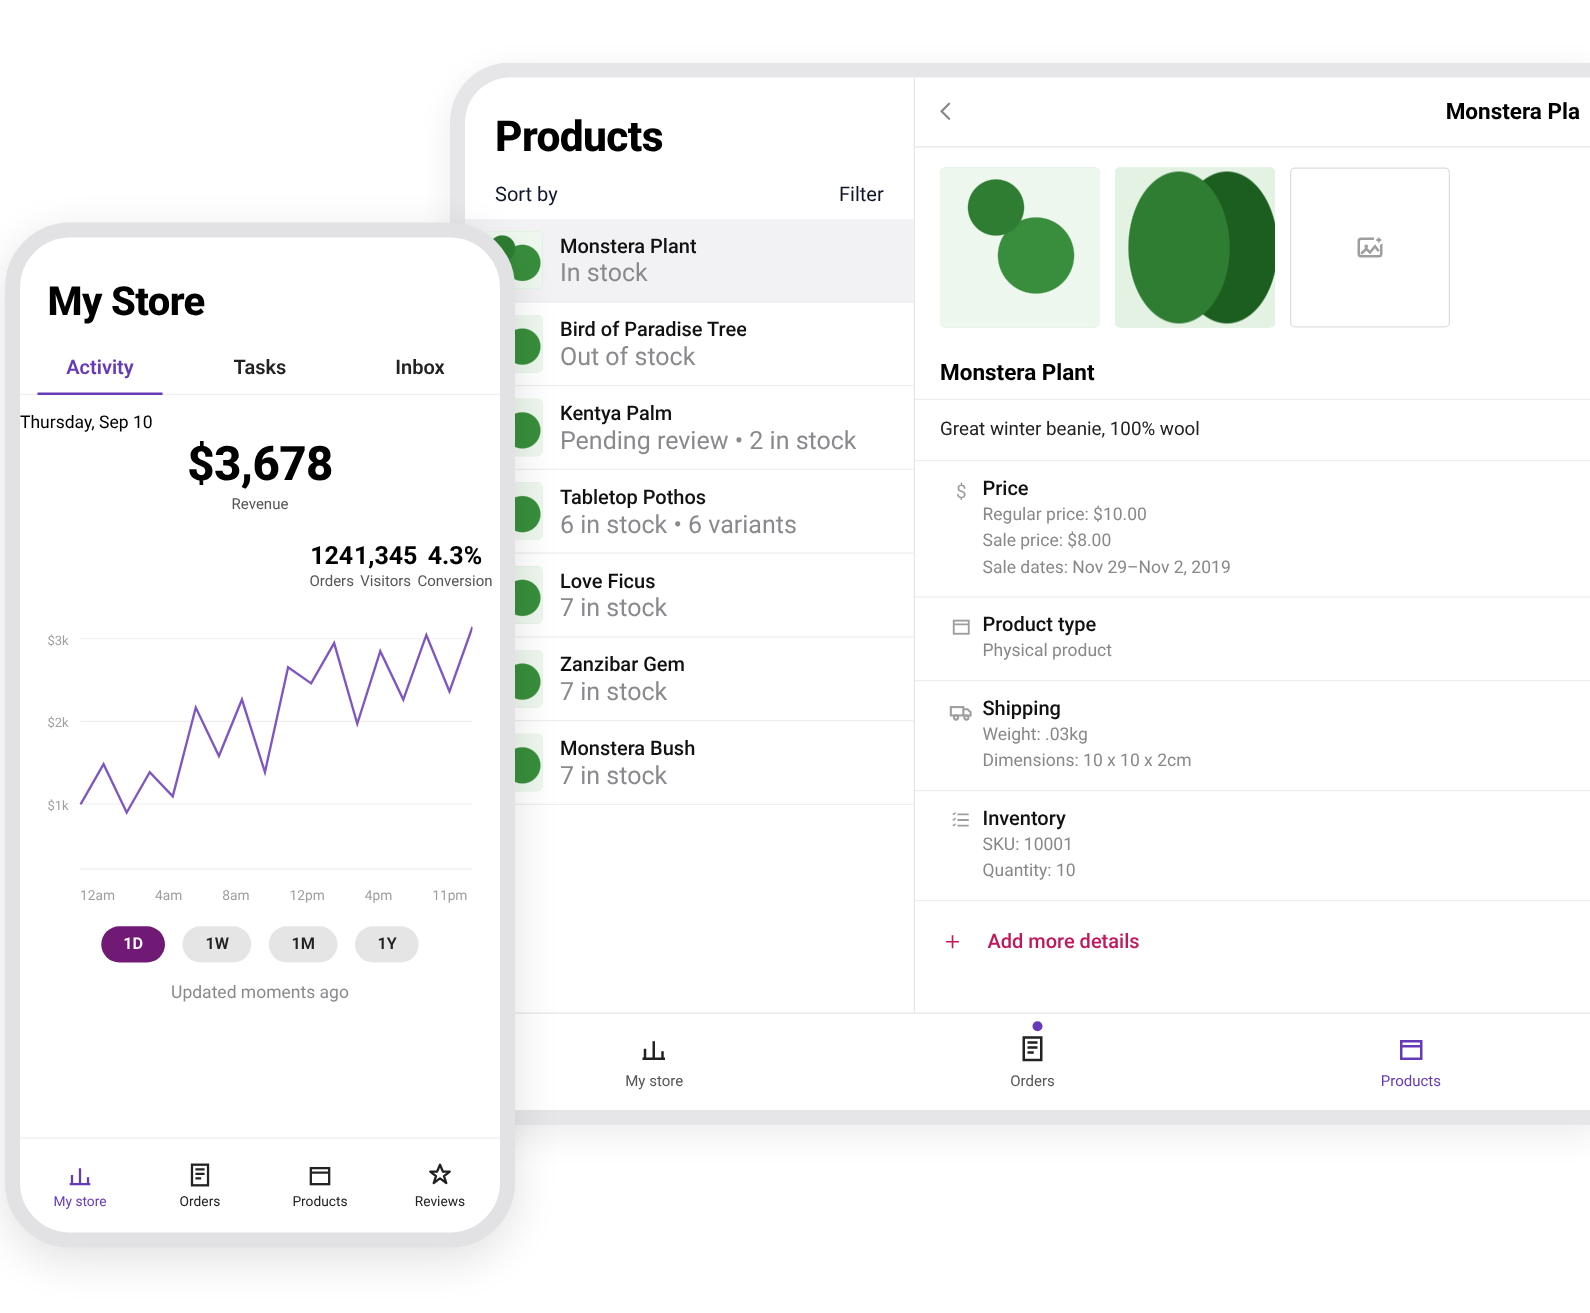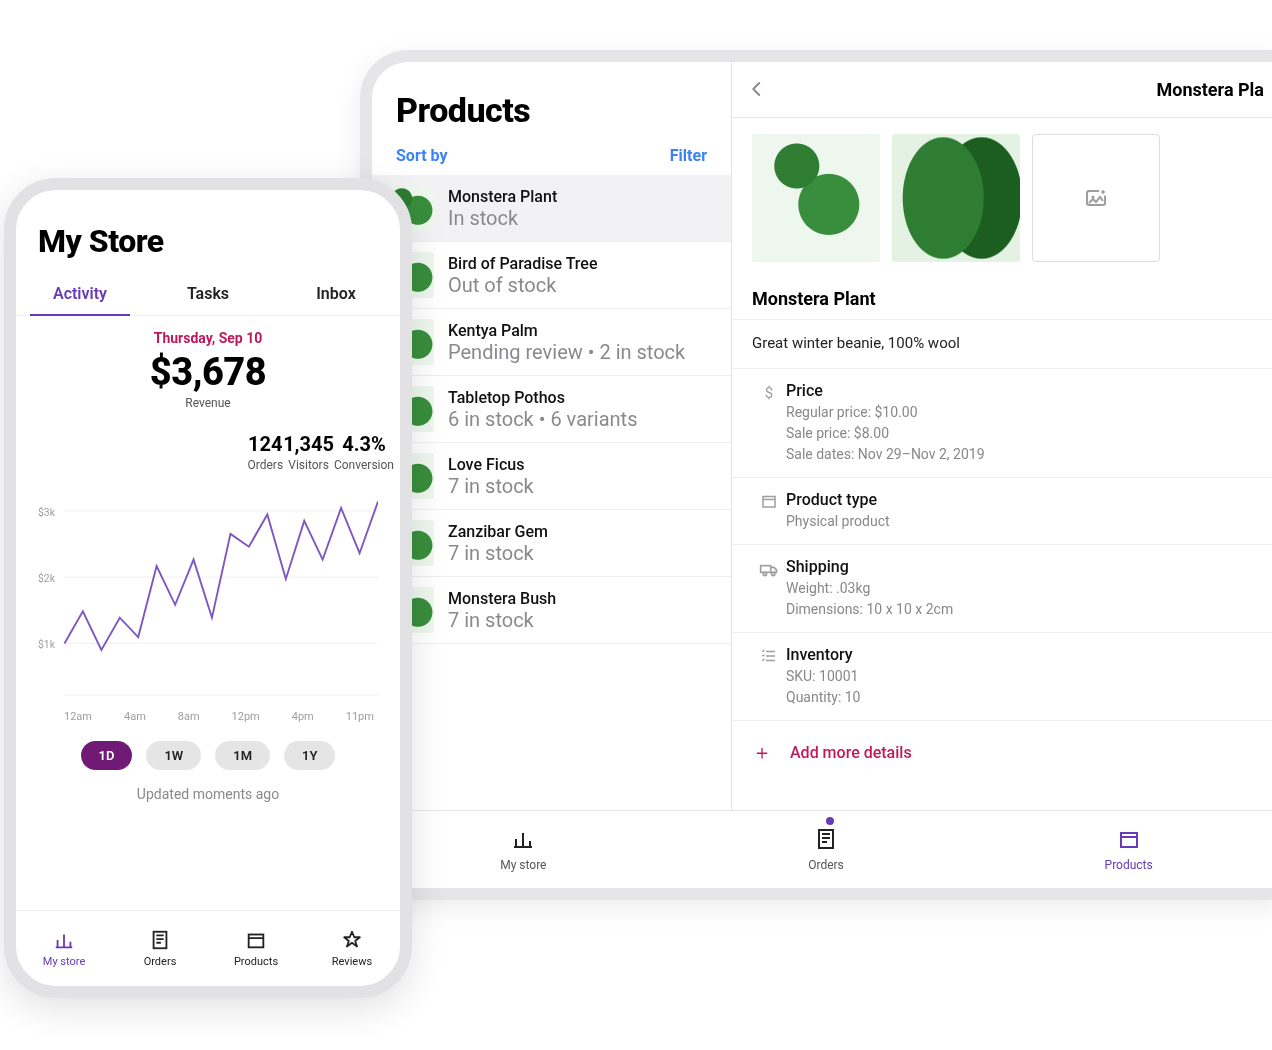--- a/index.html
+++ b/index.html
@@ -49,23 +49,23 @@
     font-weight: 800;
     padding: 28px 24px 6px 24px;
     letter-spacing: -0.5px;
   }
   .prod-controls {
     display: flex;
     justify-content: space-between;
     padding: 10px 24px 10px 24px;
   }
   .ctl-link {
-    color: #3b82f6;
+    color: #0f172a;
     font-size: 16px;
-    font-weight: 700;
+    font-weight: 400;
     cursor: pointer;
   }
   .prod-list {
     flex: 1;
     overflow: hidden;
   }
   .prod-item {
     display: flex;
     align-items: center;
     padding: 10px 16px;
@@ -308,25 +308,23 @@
   .tab.active {
     color: #673ab7;
   }
   .tab.active::after{
     content:"";
     position:absolute;
     left:14px; right:14px; bottom:-1px;
     height:2px; background:#673ab7;
   }
   .date {
-    text-align: center;
-    color: #be185d;
+    color: #000000;
     font-size: 14px;
     padding-top: 14px;
-    font-weight: bold;
   }
   .revenue {
     text-align: center;
     font-size: 38px;
     font-weight: 800;
     letter-spacing: -0.5px;
     padding-top: 4px;
   }
   .revenue-label {
     text-align: center;

